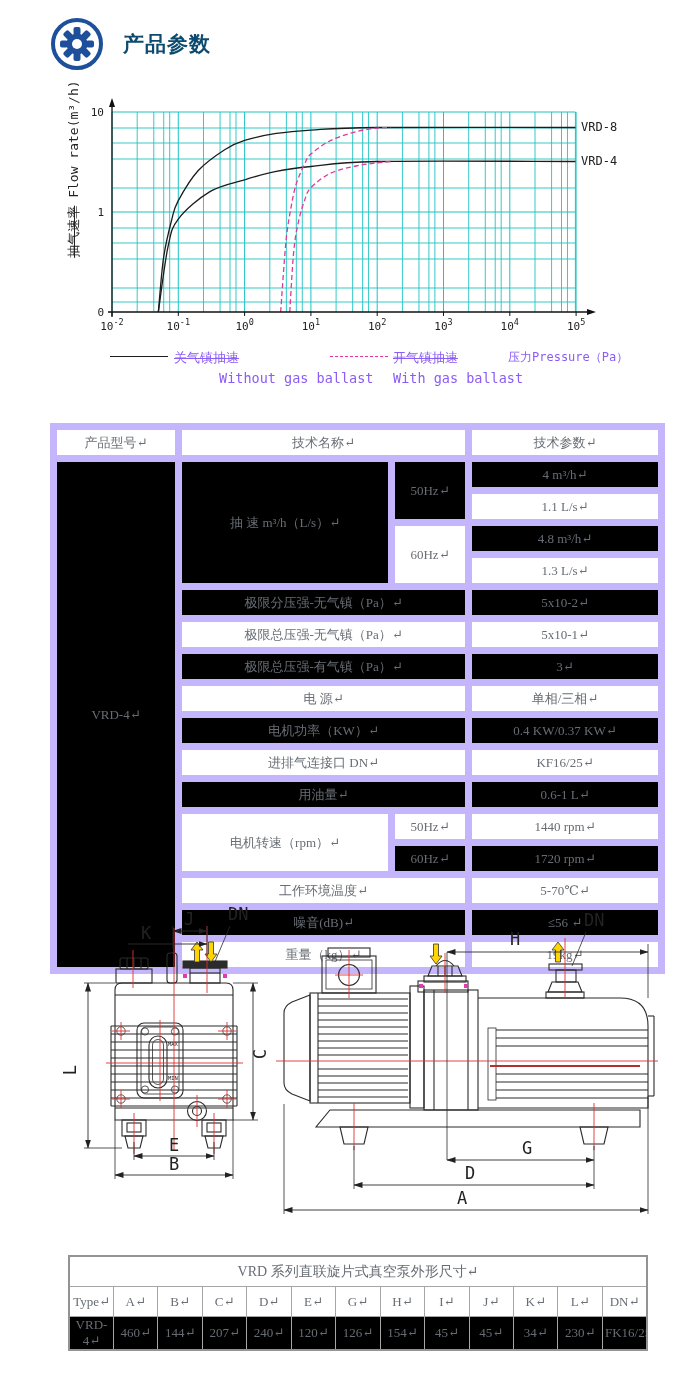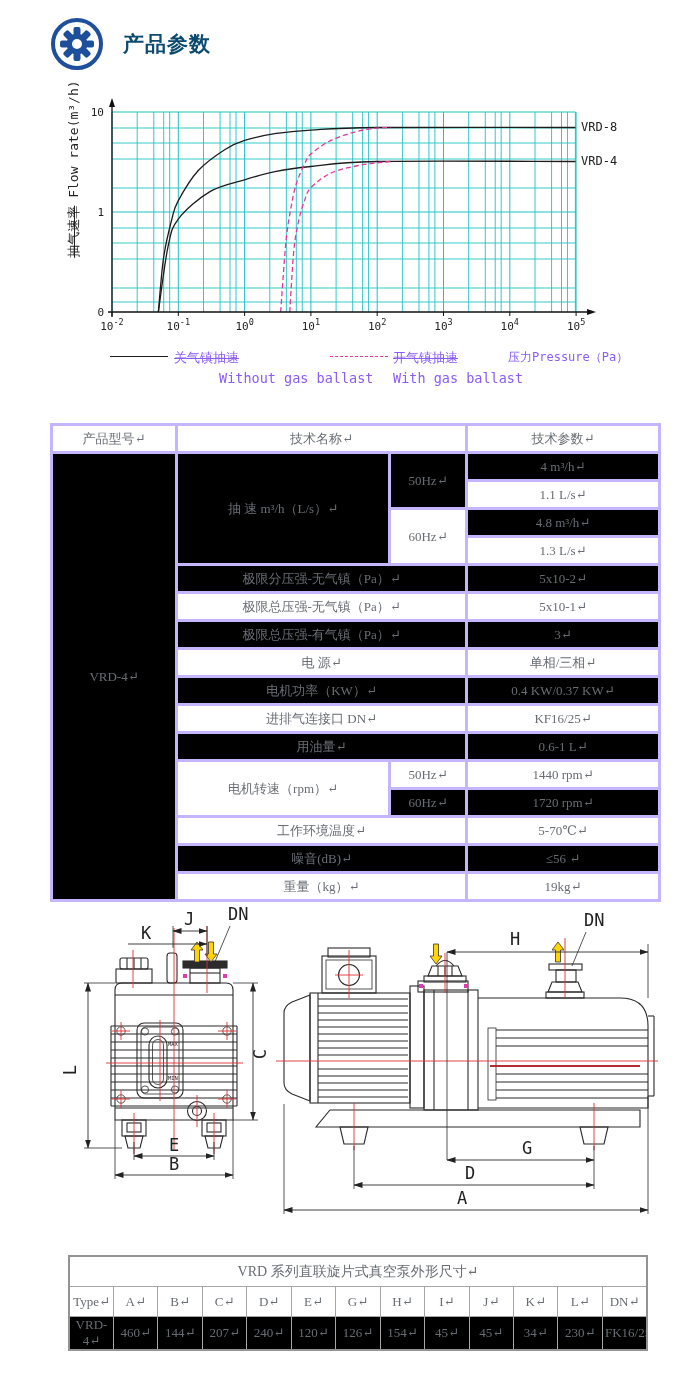--- a/index.html
+++ b/index.html
@@ -14,21 +14,21 @@
   .ylabel{position:absolute;left:-38px;top:160px;width:224px;text-align:center;
           transform:rotate(-90deg);font-family:"DejaVu Sans Mono",monospace;
           font-size:13px;color:#222;white-space:nowrap;}
   .strike{text-decoration:line-through;text-decoration-thickness:1px;}
   .leg{position:absolute;font-family:"DejaVu Sans Mono",monospace;color:#8b5cf6;white-space:nowrap;}
   .leg-line{position:absolute;width:58px;height:0;border-top:1.6px solid #1c1c1c;}
   .leg-dash{position:absolute;width:58px;height:0;border-top:1.6px dashed #e0399b;}
   
   table{border-collapse:collapse;table-layout:fixed;color:#686d74;text-align:center;}
   #spec-table{position:absolute;left:50px;top:423px;width:608px;border:2px solid #939393;font-size:13px;}
-  #spec-table td{border:3px solid #c4b5fd;height:25px;padding:0 3px;overflow:hidden;}
+  #spec-table td{border:7px solid #c4b5fd;height:25px;padding:0 3px;overflow:hidden;}
   #dim-table{position:absolute;left:68px;top:1255px;width:580px;border:2px solid #939393;font-size:13px;}
   #dim-table td{border:1px solid #a6a6a6;height:29px;padding:0 2px;overflow:hidden;}
   td.shade{background:#000000;}
   
   #drawing{position:absolute;left:0;top:898px;}
   #drawing text{font-family:"DejaVu Sans Mono",monospace;fill:#222;}
   .dimlbl{font-size:17px;}
   .tiny{font-size:5.5px;}
   .outline{stroke:#2b2b2b;stroke-width:1.1;fill:none;}
   .thin{stroke:#2b2b2b;stroke-width:0.8;fill:none;}

